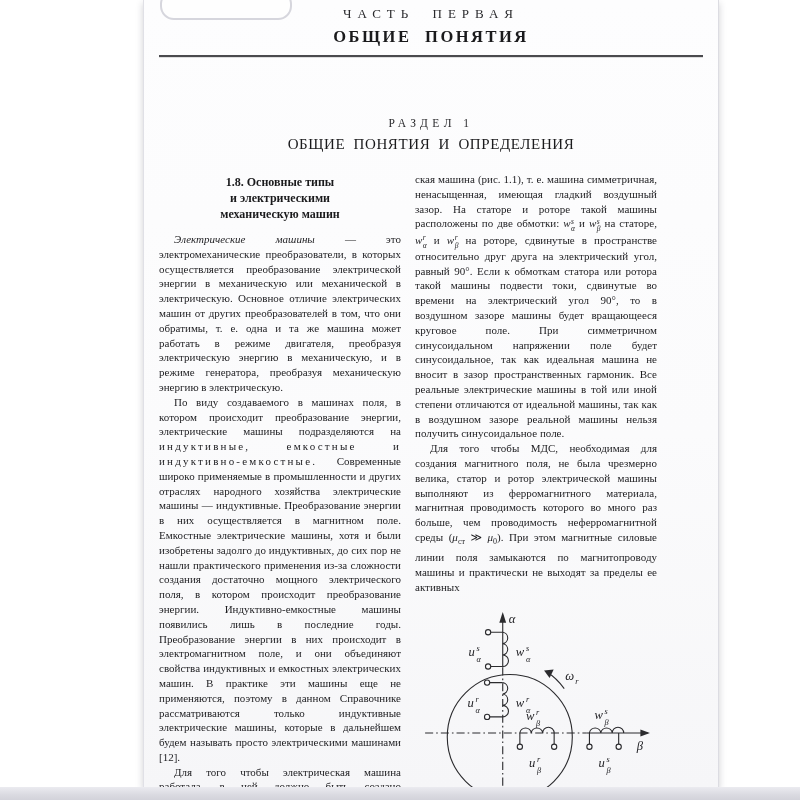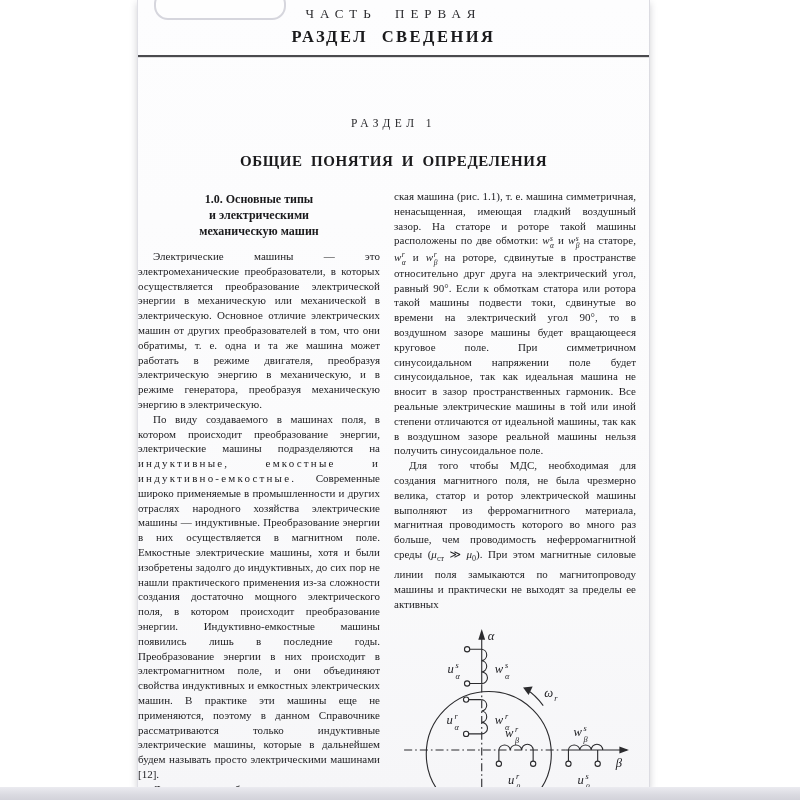--- a/index.html
+++ b/index.html
@@ -3,52 +3,52 @@
 <meta charset="utf-8">
 <style>
   html,body{margin:0;padding:0;}
   body{
     width:800px;height:800px;overflow:hidden;position:relative;
     background:#ffffff;
     font-family:"Liberation Serif","DejaVu Serif",serif;
     color:#1d1d20;
   }
   .page{
-    position:absolute;left:137px;top:0;width:513px;height:788px;
+    position:absolute;left:143px;top:0;width:576px;height:788px;
     background:linear-gradient(180deg,#fdfdfe 0%,#fbfbfc 55%,#f6f6f8 100%);
     border-left:1px solid #e0e0e6;border-right:1px solid #dcdce2;
     box-shadow:0 3px 7px rgba(40,40,60,.22);
     box-sizing:border-box;
-    padding:0 0;
+    padding:0 15px;
     overflow:hidden;
   }
   .bottom-band{
     position:absolute;left:0;bottom:0;width:800px;height:13px;
     background:linear-gradient(180deg,#ebebf0 0%,#dadae1 60%,#d2d2da 100%);
   }
   .tab-remnant{
     position:absolute;left:16px;top:-10px;width:128px;height:26px;
     background:#fefefe;border:2px solid #d6d6dd;border-radius:14px;
   }
   
   .hdr{padding-top:6px;text-align:center;}
   .part-kicker{font-size:13px;letter-spacing:6px;word-spacing:9px;color:#2a2a2d;}
   .part-title{font-size:16.5px;font-weight:bold;letter-spacing:2.5px;word-spacing:7px;margin-top:5px;color:#1a1a1c;}
   .hrule{height:2px;background:#4a4a4e;margin-top:8px;box-shadow:0 1px 0 rgba(0,0,0,.12);}
   
   .sect{margin-top:60px;text-align:center;}
   .sect-kicker{font-size:11.5px;letter-spacing:4.5px;color:#2a2a2d;text-align:center;}
-  .sect-title{font-size:15px;font-weight:bold;letter-spacing:.6px;word-spacing:4px;margin-top:24px;color:#1a1a1c;}
+  .sect-title{font-size:15px;font-weight:normal;letter-spacing:.6px;word-spacing:4px;margin-top:7px;color:#1a1a1c;}
   
   .cols{display:flex;gap:14px;margin-top:19px;}
   .col{width:242px;font-size:11px;line-height:14.8px;text-align:justify;}
   .col p{margin:0;}
   .col p.ind{text-indent:15px;}
   .sub-head{font-weight:bold;font-size:12px;line-height:16px;text-align:center;margin:2px 0 10px 0;color:#1a1a1c;}
-  .lead-i{}
+  .lead-i{font-style:italic;}
   .sp-phrase{letter-spacing:2.2px;word-spacing:1px;}
   
   .wf{white-space:nowrap;}
   .wb{font-style:italic;}
   .stk{display:inline-block;vertical-align:-4px;line-height:0;margin-left:.5px;}
   .stk span{display:block;font-size:7.5px;line-height:7.2px;font-style:italic;}
   sub{font-size:8px;margin-top:36px;}
   
   figure{margin:13px 0 0 0;}
   .machine-svg{width:242px;height:auto;display:block;}
@@ -56,34 +56,34 @@
   .machine-svg .fs{font-size:8.2px;}
 </style>
 </head>
 <body>
 
 <div class="page">
   <div class="tab-remnant"></div>
 
   <div class="hdr">
     <div class="part-kicker">ЧАСТЬ ПЕРВАЯ</div>
-    <div class="part-title">РАЗДЕЛ СВЕДЕНИЯ</div>
+    <div class="part-title">ОБЩИЕ ПОНЯТИЯ</div>
     <div class="hrule"></div>
   </div>
 
   <div class="sect">
     <div class="sect-kicker">РАЗДЕЛ 1</div>
     <div class="sect-title">ОБЩИЕ ПОНЯТИЯ И ОПРЕДЕЛЕНИЯ</div>
   </div>
 
   <div class="cols">
 
     <div class="col">
       <div class="sub-head">
-        <span>1.0. Основные типы</span><br>
+        <span>1.8. Основные типы</span><br>
         <span>и электрическими</span><br>
         <span>механическую машин</span>
       </div>
       <p class="ind"><span class="lead-i">Электрические машины</span><span> — это электромеханические преобразователи, в которых осуществляется преобразование электрической энергии в механическую или механической в электрическую. Основное отличие электрических машин от других преобразователей в том, что они обратимы, т. е. одна и та же машина может работать в режиме двигателя, преобразуя электрическую энергию в механическую, и в режиме генератора, преобразуя механическую энергию в электрическую.</span></p>
       <p class="ind"><span>По виду создаваемого в машинах поля, в котором происходит преобразование энергии, электрические машины подразделяются на </span><span class="sp-phrase">индуктивные, емкостные и индуктивно-емкостные.</span><span> Современные широко применяемые в промышленности и других отраслях народного хозяйства электрические машины — индуктивные. Преобразование энергии в них осуществляется в магнитном поле. Емкостные электрические машины, хотя и были изобретены задолго до индуктивных, до сих пор не нашли практического применения из-за сложности создания достаточно мощного электрического поля, в котором происходит преобразование энергии. Индуктивно-емкостные машины появились лишь в последние годы. Преобразование энергии в них происходит в электромагнитном поле, и они объединяют свойства индуктивных и емкостных электрических машин. В практике эти машины еще не применяются, поэтому в данном Справочнике рассматриваются только индуктивные электрические машины, которые в дальнейшем будем называть просто электрическими машинами [12].</span></p>
       <p class="ind">Для того чтобы электрическая машина работала, в ней должно быть создано вращающееся магнитное поле. Принцип образования вращающегося поля у всех машин один и тот же.</p>
 
     </div>
 
     <div class="col">

